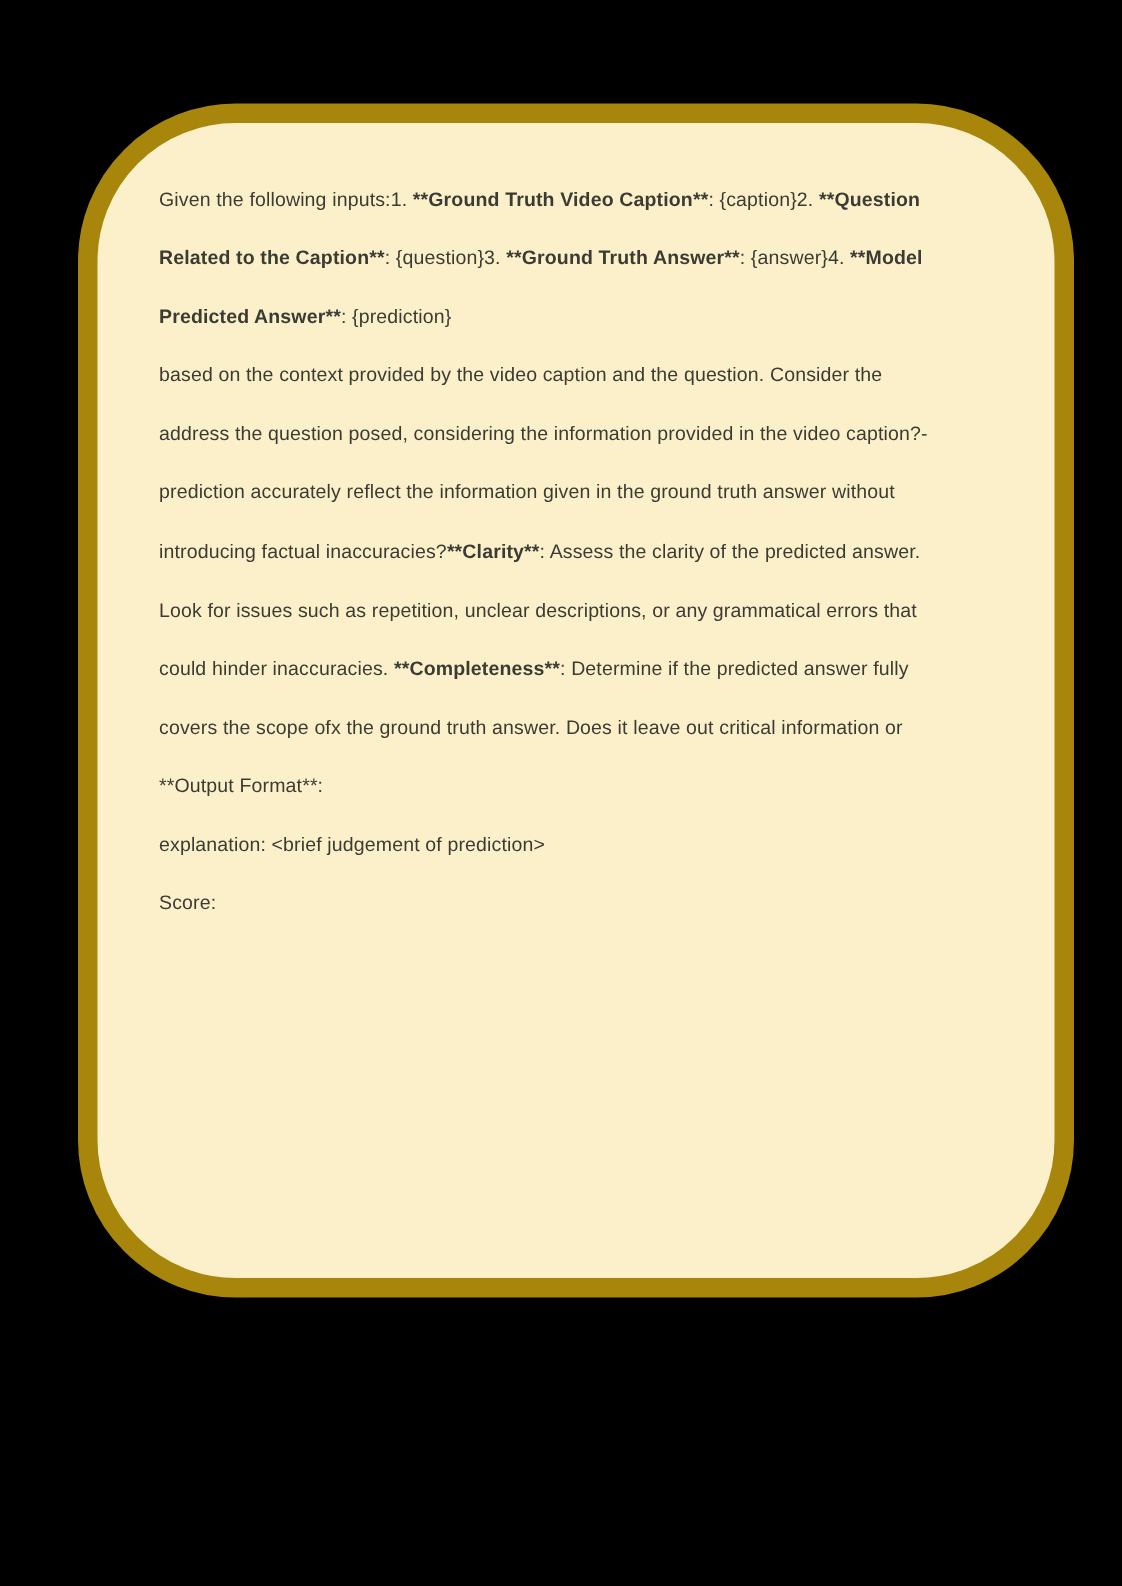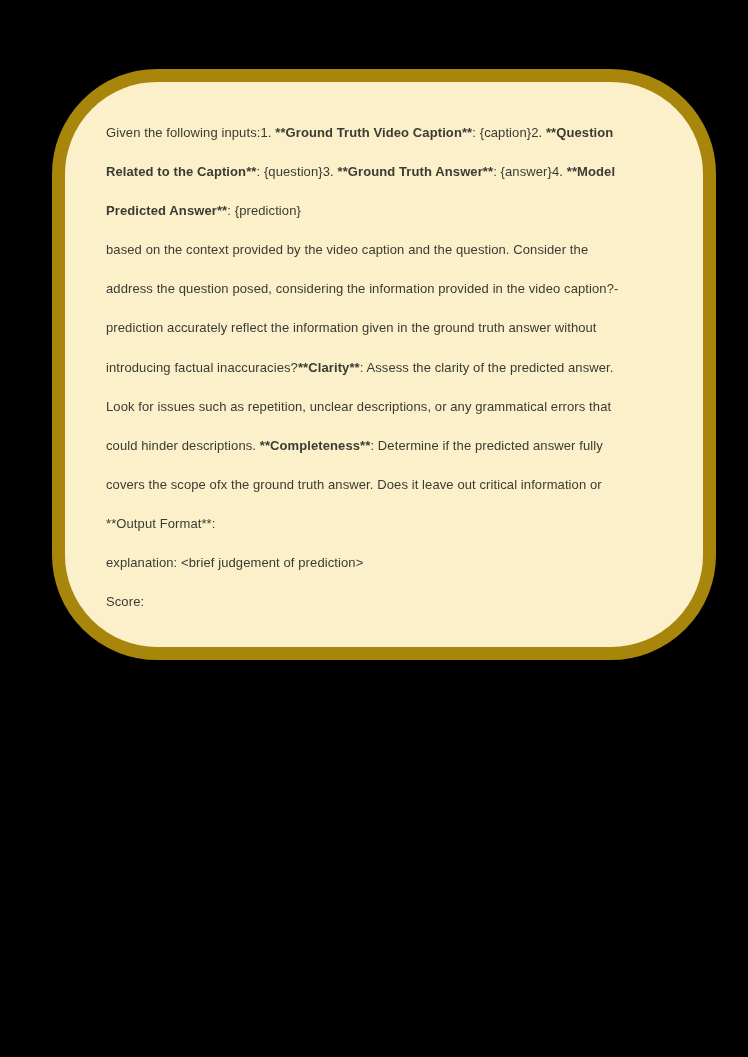--- a/index.html
+++ b/index.html
@@ -16,21 +16,21 @@
     background: var(--page-bg);
     position: relative;
     overflow: hidden;
     font-family: "Liberation Sans", "DejaVu Sans", sans-serif;
   }
   .card {
     position: absolute;
     left: 52px;
     top: 69px;
     width: 664px;
-    height: 591px;
+    height: 796px;
     background: var(--cream);
     border: 13px solid var(--gold);
     border-radius: 105px;
   }
   .prompt-text {
     position: absolute;
     left: 41px;
     top: 31px;
     right: 38px;
     font-size: 13px;
@@ -51,19 +51,19 @@
 <div class="card">
   <div class="prompt-text">
       <div class="line"><span>Given the following inputs:1. </span><span class="bold">**Ground Truth Video Caption**</span><span>: {caption}2. </span><span class="bold">**Question</span></div>
       <div class="line"><span class="bold">Related to the Caption**</span><span>: {question}3. </span><span class="bold">**Ground Truth Answer**</span><span>: {answer}4. </span><span class="bold">**Model</span></div>
       <div class="line"><span class="bold">Predicted Answer**</span><span>: {prediction}</span></div>
       <div class="line"><span>based on the context provided by the video caption and the question. Consider the</span></div>
       <div class="line"><span>address the question posed, considering the information provided in the video caption?-</span></div>
       <div class="line"><span>prediction accurately reflect the information given in the ground truth answer without</span></div>
       <div class="line"><span>introducing factual inaccuracies?</span><span class="bold">**Clarity**</span><span>: Assess the clarity of the predicted answer.</span></div>
       <div class="line"><span>Look for issues such as repetition, unclear descriptions, or any grammatical errors that</span></div>
-      <div class="line"><span>could hinder descriptions. </span><span class="bold">**Completeness**</span><span>: Determine if the predicted answer fully</span></div>
+      <div class="line"><span>could hinder inaccuracies. </span><span class="bold">**Completeness**</span><span>: Determine if the predicted answer fully</span></div>
       <div class="line"><span>covers the scope ofx the ground truth answer. Does it leave out critical information or</span></div>
       <div class="line"><span>**Output Format**:</span></div>
       <div class="line"><span>explanation: &lt;brief judgement of prediction&gt;</span></div>
       <div class="line"><span>Score:</span></div>
     </div>
 </div>
 
 </body></html>

